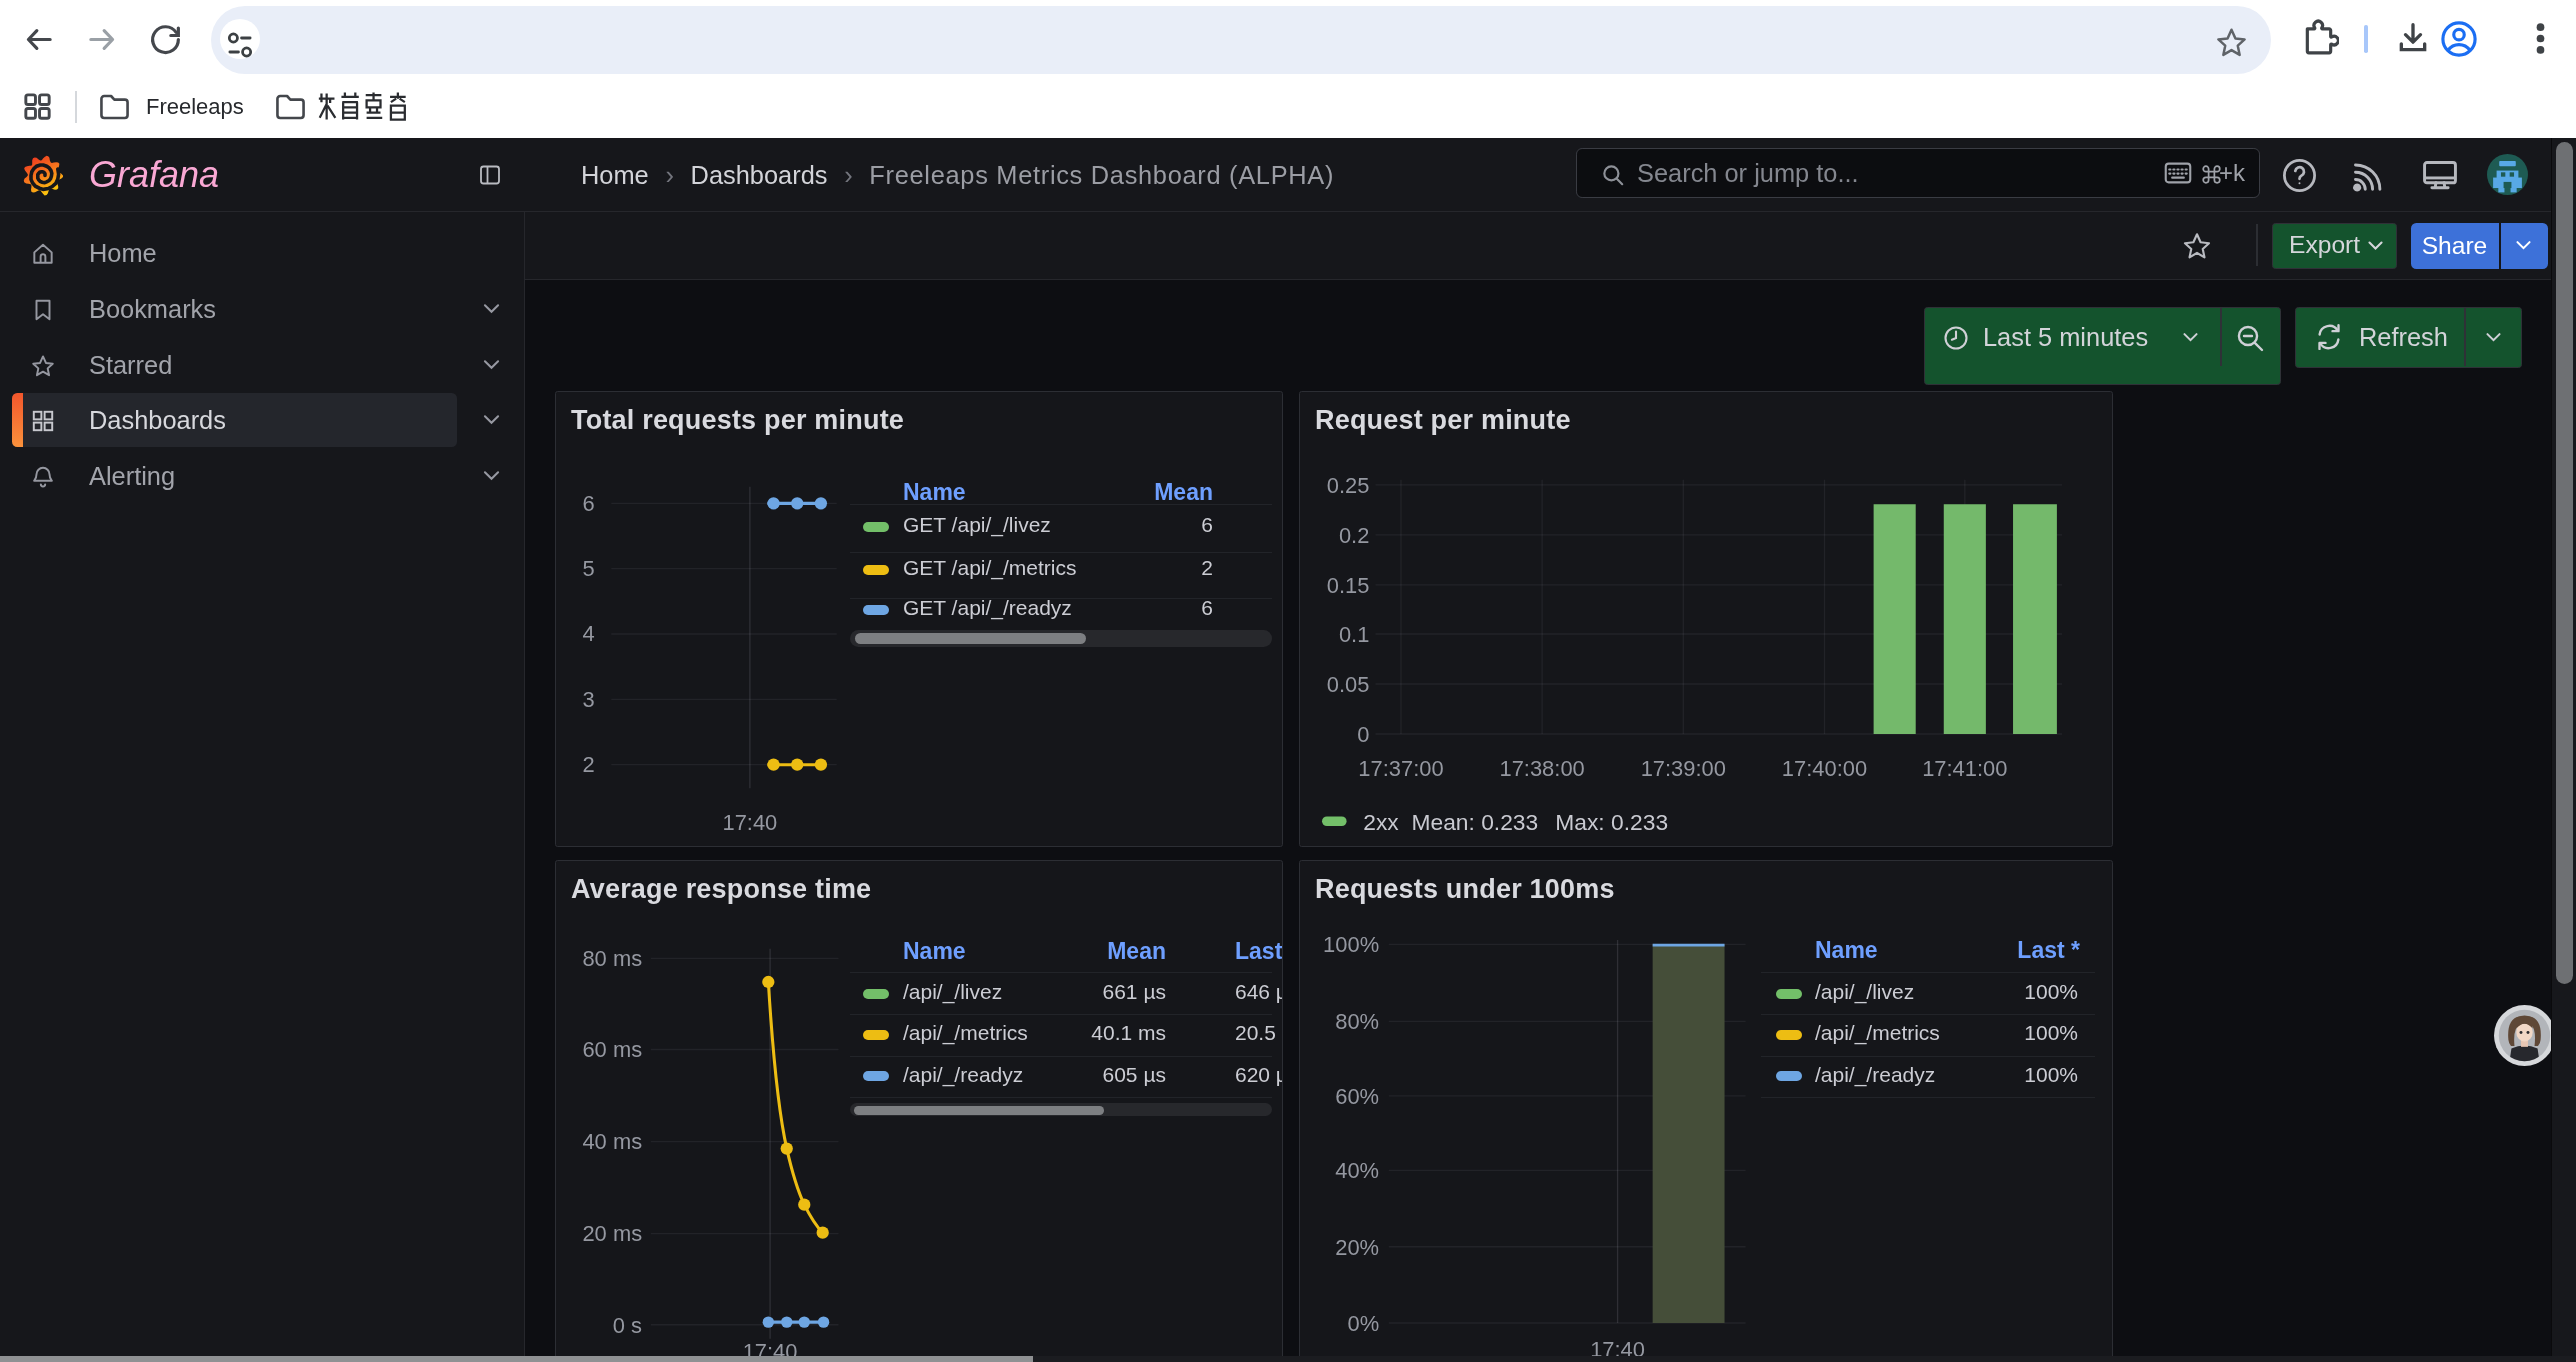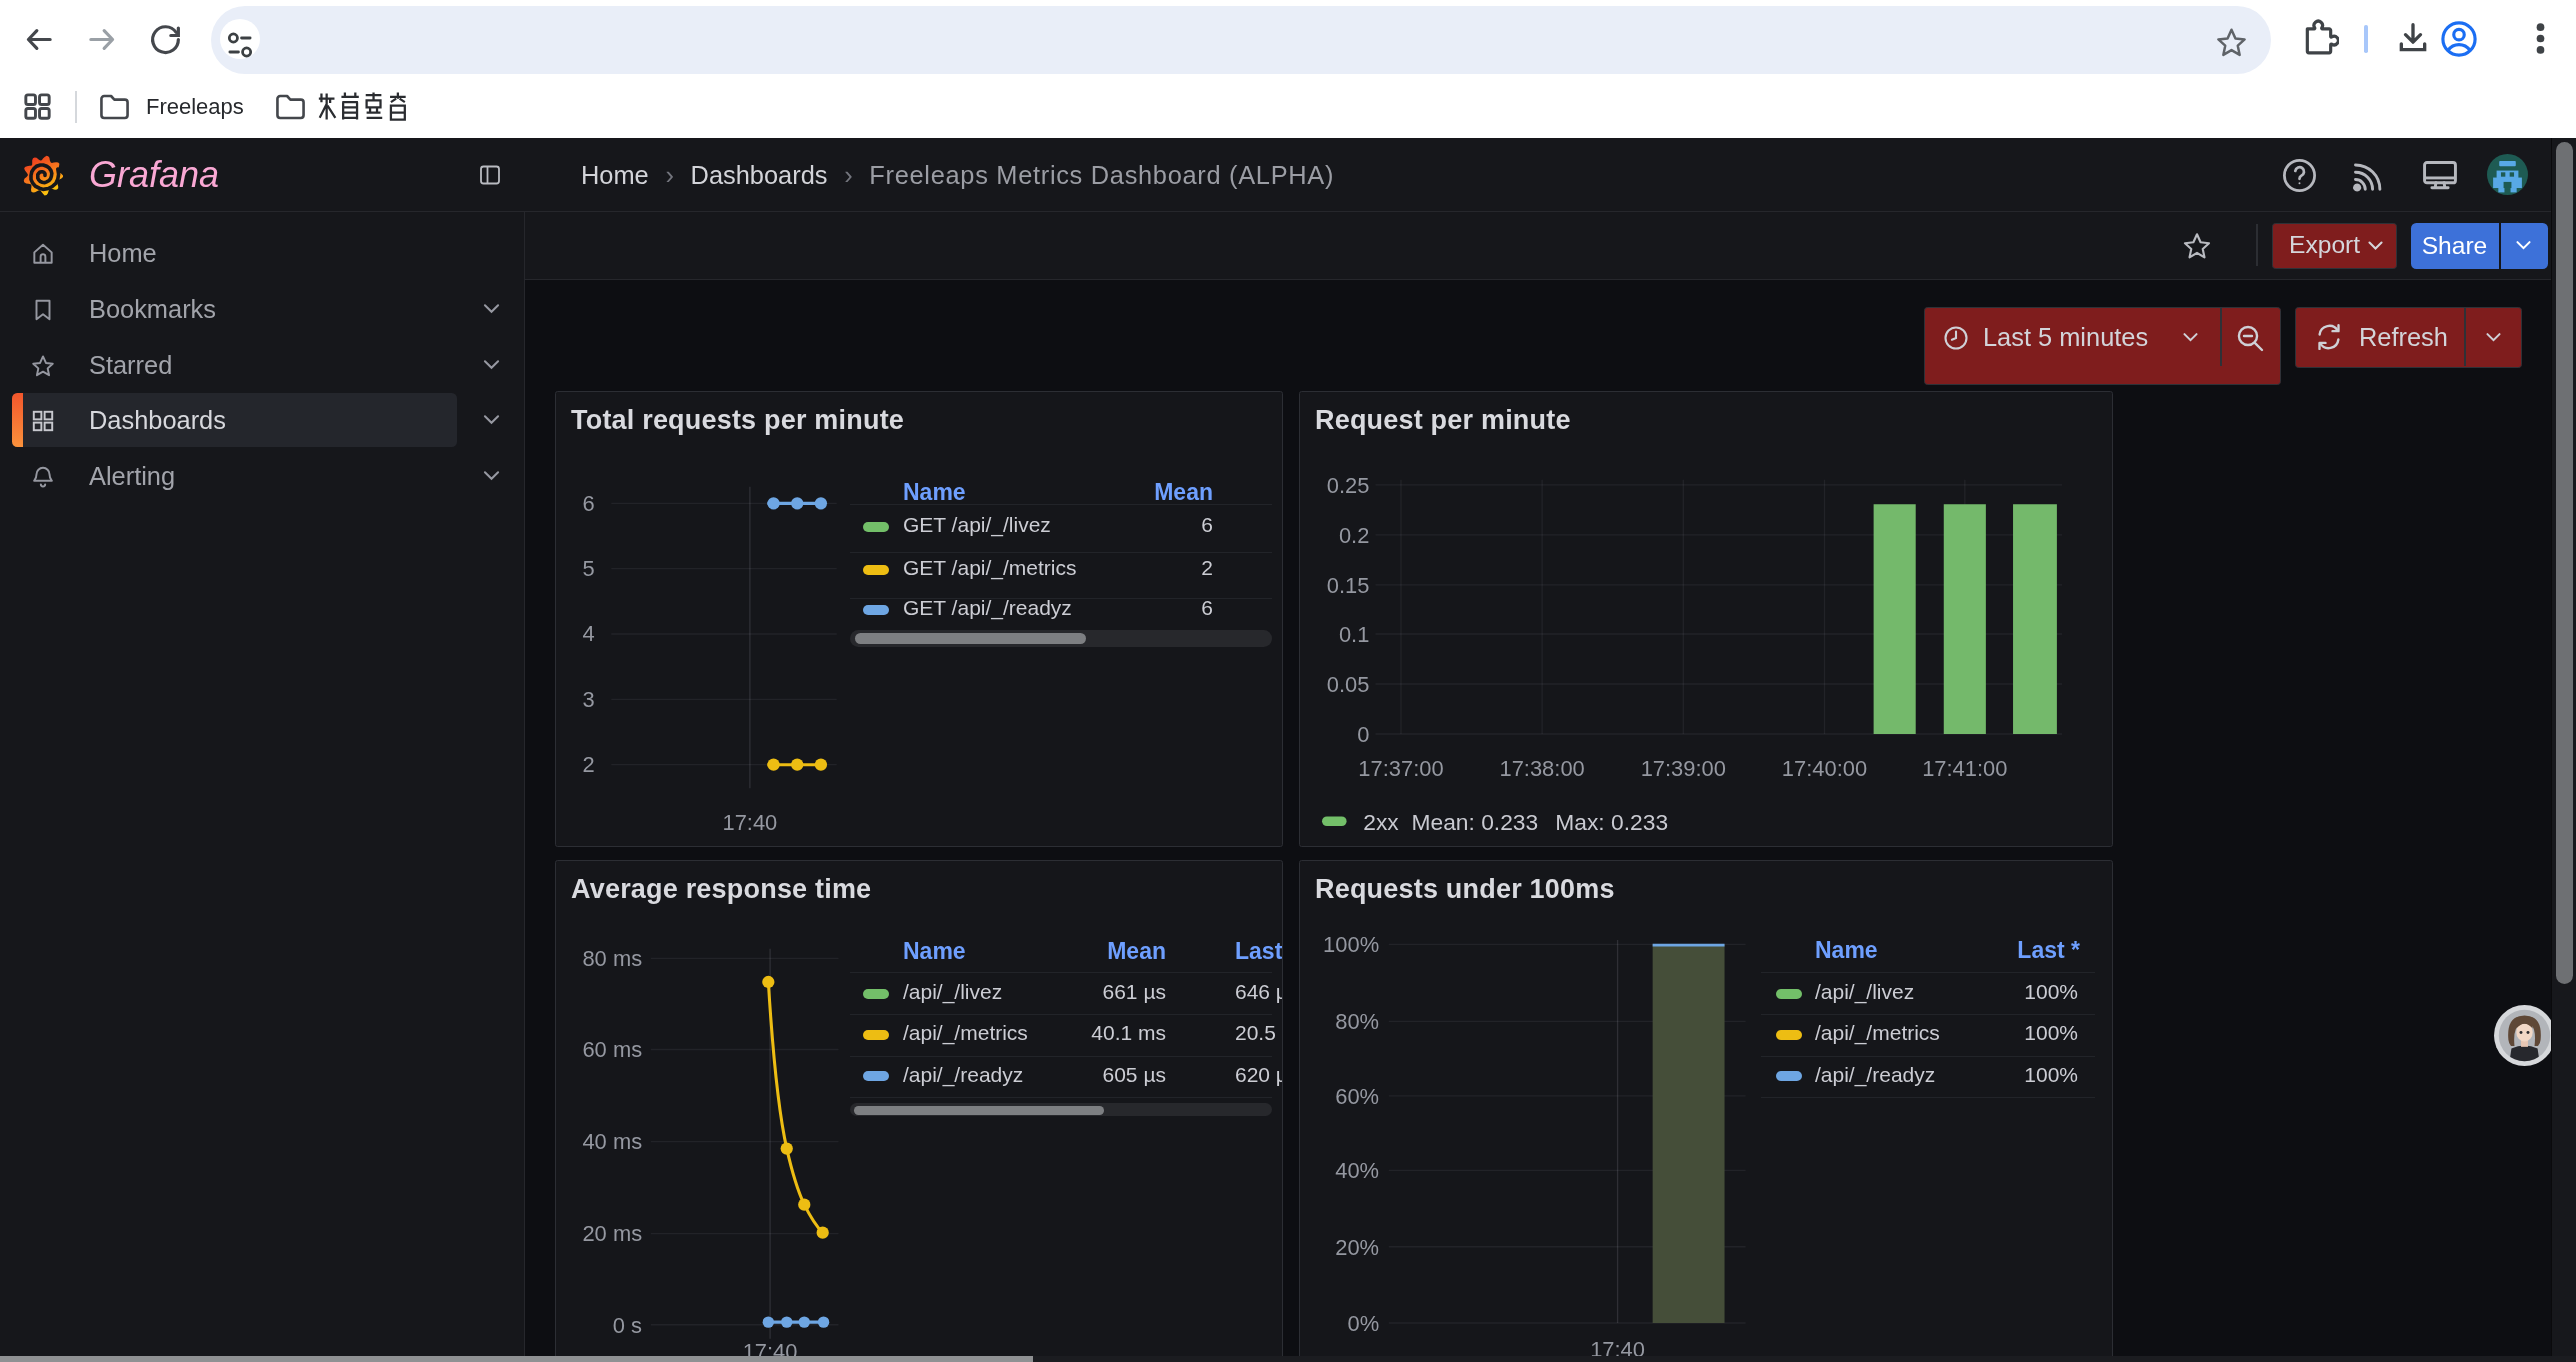--- a/index.html
+++ b/index.html
@@ -21,21 +21,21 @@
   .crumb { font-size:25.4px; color:#d3d4d9; }
   .crumbsep { font-size:25.4px; color:#73757d; }
   .crumbdim { font-size:25.4px; color:#9b9da4; letter-spacing:0.7px; }
   
   .panel { position:absolute; background:#15161a; border:1.8px solid #2c2e34; border-radius:2.6px; overflow:hidden; }
   .ptitle { position:absolute; left:15px; top:13px; font-size:27px; font-weight:700; color:#d9dadf; letter-spacing:0.2px; }
   .tbl-h { position:absolute; font-size:23px; font-weight:700; color:#6e9fff; white-space:nowrap; }
   .tbl-t { position:absolute; font-size:21px; color:#cccdd4; white-space:nowrap; }
   .sep { position:absolute; height:0.9px; background:#222429; }
   .dash { position:absolute; width:26px; height:9.6px; border-radius:5.3px; }
-  .gbtn { position:absolute; background:#7f1d1d; border:1.8px solid #2f3137; border-radius:3.5px; }
+  .gbtn { position:absolute; background:#14532d; border:1.8px solid #2f3137; border-radius:3.5px; }
 </style>
 </head>
 <body>
 
 <div id="chrome">
 
   <svg class="cicon" style="left:20px;top:20px" width="39" height="39" viewBox="0 0 44 44" fill="none" stroke="#44474c" stroke-width="3.6" stroke-linecap="round" stroke-linejoin="round">
       <path d="M34 22 H10 M19 12 L9.5 22 L19 32"></path>
     </svg>
 
@@ -130,20 +130,39 @@
       </svg>
 
     <div class="abs" style="left:581px;top:0;height:74px;display:flex;align-items:center;gap:16.7px;white-space:nowrap;">
       <span class="crumb">Home</span>
         <span class="crumbsep">›</span>
         <span class="crumb">Dashboards</span>
         <span class="crumbsep">›</span>
         <span class="crumbdim">Freeleaps Metrics Dashboard (ALPHA)</span>
     </div>
 
+    <div class="abs" style="left:1576px;top:9.6px;width:684px;height:50px;background:#0c0d10;border:1.8px solid #3a3c43;border-radius:6.1px;">
+      <svg class="cicon" style="left:23px;top:13px" width="26" height="26" viewBox="0 0 24 24" fill="none" stroke="#8d9097" stroke-width="2">
+          <circle cx="10.5" cy="10.5" r="6.5"></circle>
+          <path d="M15.5 15.5 L20.5 20.5" stroke-linecap="round"></path>
+        </svg>
+      <div class="abs" style="left:60px;top:0;height:48px;line-height:48px;font-size:25.4px;color:#84878f;">Search or jump to...</div>
+      <svg class="cicon" style="left:587px;top:11.4px" width="28" height="26" viewBox="0 0 24 22" fill="none" stroke="#9fa2a9" stroke-width="1.8">
+          <rect x="1.5" y="3" width="21" height="16" rx="2.5"></rect>
+          <path d="M4.5 8 h1 M8 8 h1 M11.5 8 h1 M15 8 h1 M18.5 8 h1 M4.5 11.5 h1 M8 11.5 h1 M11.5 11.5 h1 M15 11.5 h1 M18.5 11.5 h1 M7 15 h10" stroke-linecap="round"></path>
+        </svg>
+      <svg class="cicon" style="left:623px;top:14px" width="23" height="23" viewBox="0 0 28 28" fill="none" stroke="#9fa2a9" stroke-width="2.1">
+          <path d="M10.5 10.5 H17.5 V17.5 H10.5 Z"></path>
+          <path d="M10.5 10.5 V7.2 A3.3 3.3 0 1 0 7.2 10.5 H10.5"></path>
+          <path d="M17.5 10.5 V7.2 A3.3 3.3 0 1 1 20.8 10.5 H17.5"></path>
+          <path d="M17.5 17.5 V20.8 A3.3 3.3 0 1 0 20.8 17.5 H17.5"></path>
+          <path d="M10.5 17.5 V20.8 A3.3 3.3 0 1 1 7.2 17.5 H10.5"></path>
+        </svg>
+      <div class="abs" style="right:14px;top:0;height:48px;line-height:48px;font-size:24px;color:#9fa2a9;">+k</div>
+    </div>
 
     <svg class="cicon" style="left:2280px;top:17.5px" width="39" height="39" viewBox="0 0 24 24" fill="none" stroke="#b6b8be" stroke-width="1.7">
         <circle cx="12" cy="12" r="9.3"></circle>
         <path d="M9.4 9.2 a 2.7 2.7 0 1 1 3.7 2.9 c -0.9 0.4 -1.1 0.9 -1.1 1.9" stroke-linecap="round"></path>
         <circle cx="12" cy="16.8" r="0.6" fill="#b6b8be" stroke="none"></circle>
       </svg>
 
     <svg class="cicon" style="left:2349px;top:17.5px" width="39" height="39" viewBox="0 0 24 24" fill="none" stroke="#b6b8be" stroke-width="1.8" stroke-linecap="round">
         <path d="M5 21 a 1.6 1.6 0 1 1 0.01 0 Z" fill="#b6b8be"></path>
         <path d="M4 14.5 a 6 6 0 0 1 6 6"></path>

